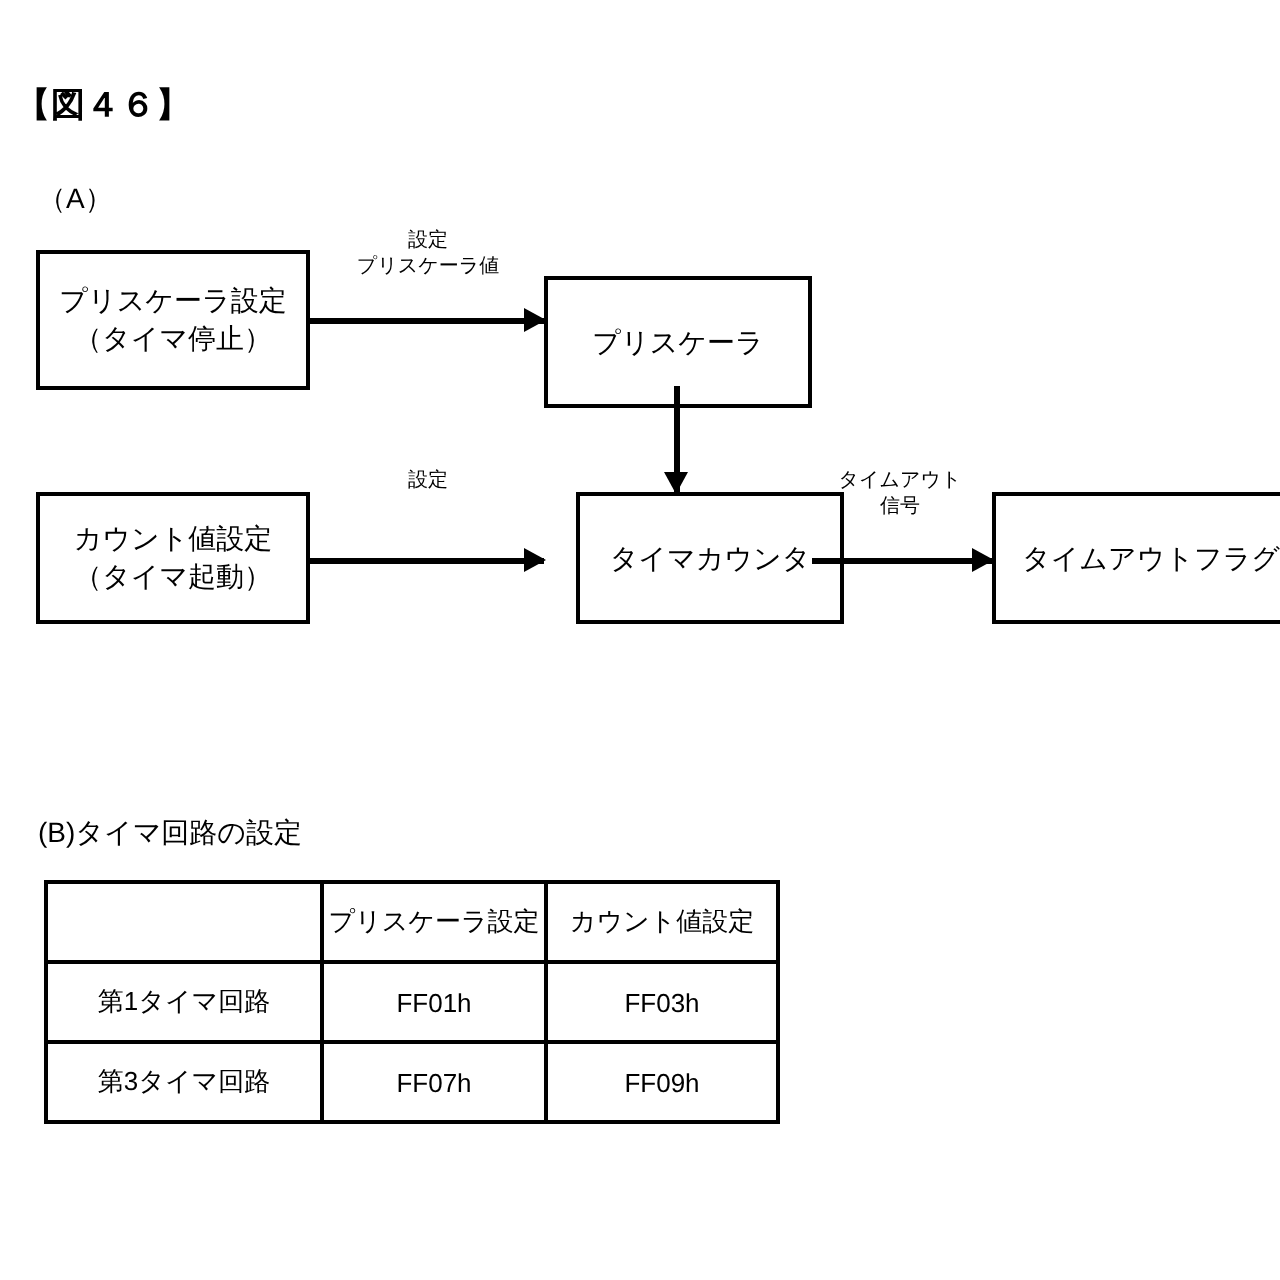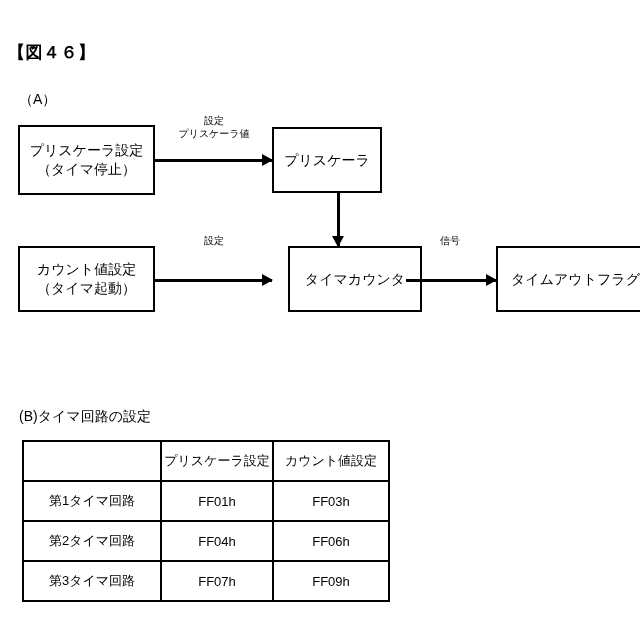--- a/index.html
+++ b/index.html
@@ -50,21 +50,21 @@
     display: flex;
     flex-direction: column;
     align-items: center;
     justify-content: center;
     text-align: center;
     font-size: 14px;
     line-height: 1.35;
     white-space: nowrap;
   }
   #node-prescaler-setting { left: 18px;  top: 125px; width: 137px; height: 70px; }
-  #node-prescaler         { left: 272px; top: 127px; width: 110px; height: 66px; }
+  #node-prescaler         { left: 272px; top: 138px; width: 134px; height: 66px; }
   #node-count-setting     { left: 18px;  top: 246px; width: 137px; height: 66px; }
   #node-timer-counter     { left: 288px; top: 246px; width: 134px; height: 66px; }
   #node-timeout-flag      { left: 496px; top: 246px; width: 159px; height: 66px; }
 
   .node .line2 { display: block; }
 
   
   .arrow-h {
     position: absolute;
     height: 2.5px;
@@ -173,45 +173,41 @@
   <div class="edge-label" id="edge-label-prescaler">
     <div>設定</div>
     <div>プリスケーラ値</div>
   </div>
 
   <div class="edge-label" id="edge-label-count">
     <div>設定</div>
   </div>
 
   <div class="edge-label" id="edge-label-timeout">
+    <div>タイムアウト</div>
     <div>信号</div>
   </div>
 
   <div class="sec-label" id="label-b">(B)タイマ回路の設定</div>
 
   <table id="settings-table">
     <thead>
       <tr>
         <th class="c0"></th>
         <th class="c1">プリスケーラ設定</th>
         <th class="c2">カウント値設定</th>
       </tr>
     </thead>
     <tbody>
       <tr>
         <td class="c0">第1タイマ回路</td>
         <td class="c1 mono">FF01h</td>
         <td class="c2 mono">FF03h</td>
       </tr>
       <tr>
-        <td class="c0">第2タイマ回路</td>
-        <td class="c1 mono">FF04h</td>
-        <td class="c2 mono">FF06h</td>
-      </tr>
-      <tr>
         <td class="c0">第3タイマ回路</td>
         <td class="c1 mono">FF07h</td>
         <td class="c2 mono">FF09h</td>
       </tr>
     </tbody>
   </table>
 
 </div>
 
 </body></html>

